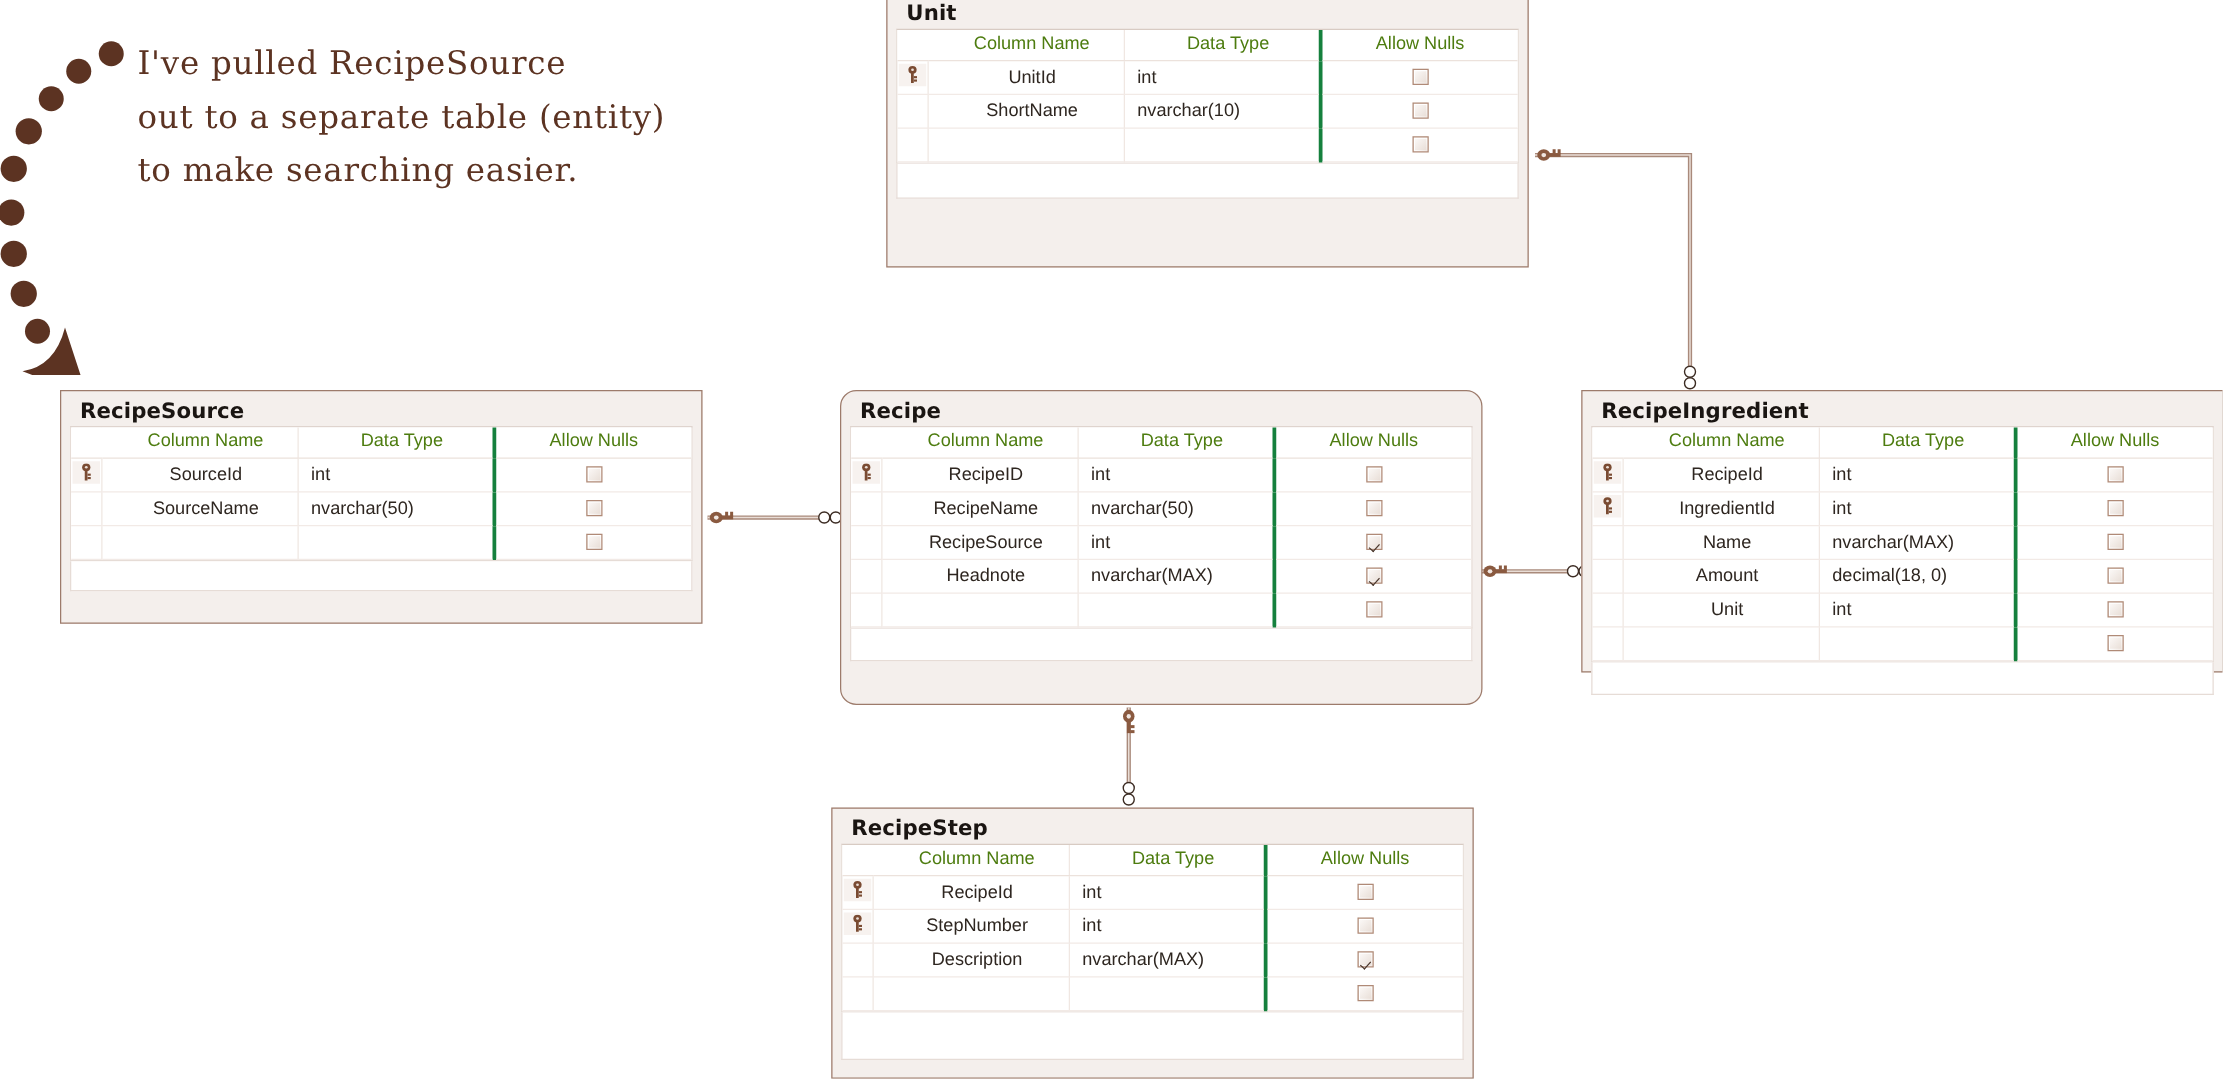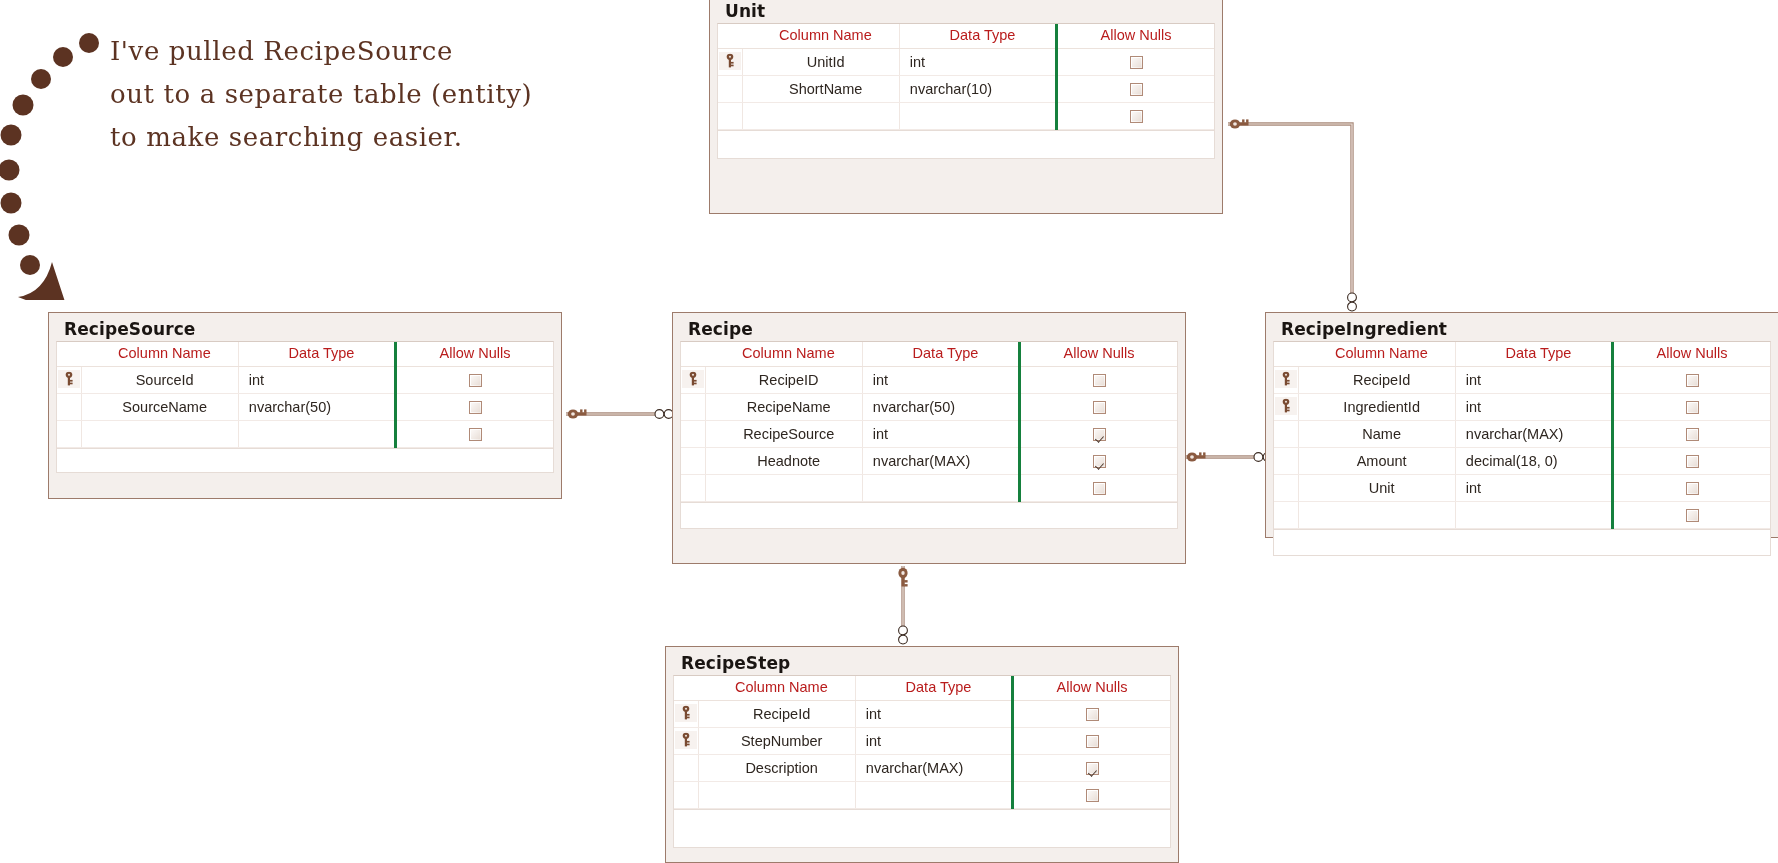--- a/index.html
+++ b/index.html
@@ -52,21 +52,21 @@
   }
   table.cols {
     border-collapse: collapse;
     width: 100%;
     table-layout: fixed;
     background: #ffffff;
   }
   table.cols th {
     font-weight: normal;
     font-size: 14.5px;
-    color: #b91c1c;
+    color: #4d7c0f;
     padding: 3px 0 5px 0;
     text-align: center;
     border-bottom: 1px solid #ece2dc;
     background: #ffffff;
     font-family: "Liberation Sans", sans-serif;
     white-space: nowrap;
   }
   table.cols td {
     font-size: 14.5px;
     color: #2e2620;
@@ -307,21 +307,21 @@
             <td class="c-name"></td>
             <td class="c-type"></td>
             <td class="c-null"><span class="cb"></span></td>
           </tr>
         </tbody>
     </table>
   </div>
   <div class="filler" style="height:24px;"></div>
 </div>
 
-<div class="tbl" style="left:672px;top:312px;width:514px;height:252px;z-index:2;">
+<div class="tbl" style="left:672px;top:312px;width:514px;height:252px;z-index:2;border-radius:13px;">
   <div class="tbl-title">Recipe</div>
   <div class="grid">
     <table class="cols">
       <thead>
           <tr>
         <th class="c-key"></th>
         <th class="c-name">Column Name</th>
         <th class="c-type">Data Type</th>
         <th class="c-null">Allow Nulls</th>
       </tr>

